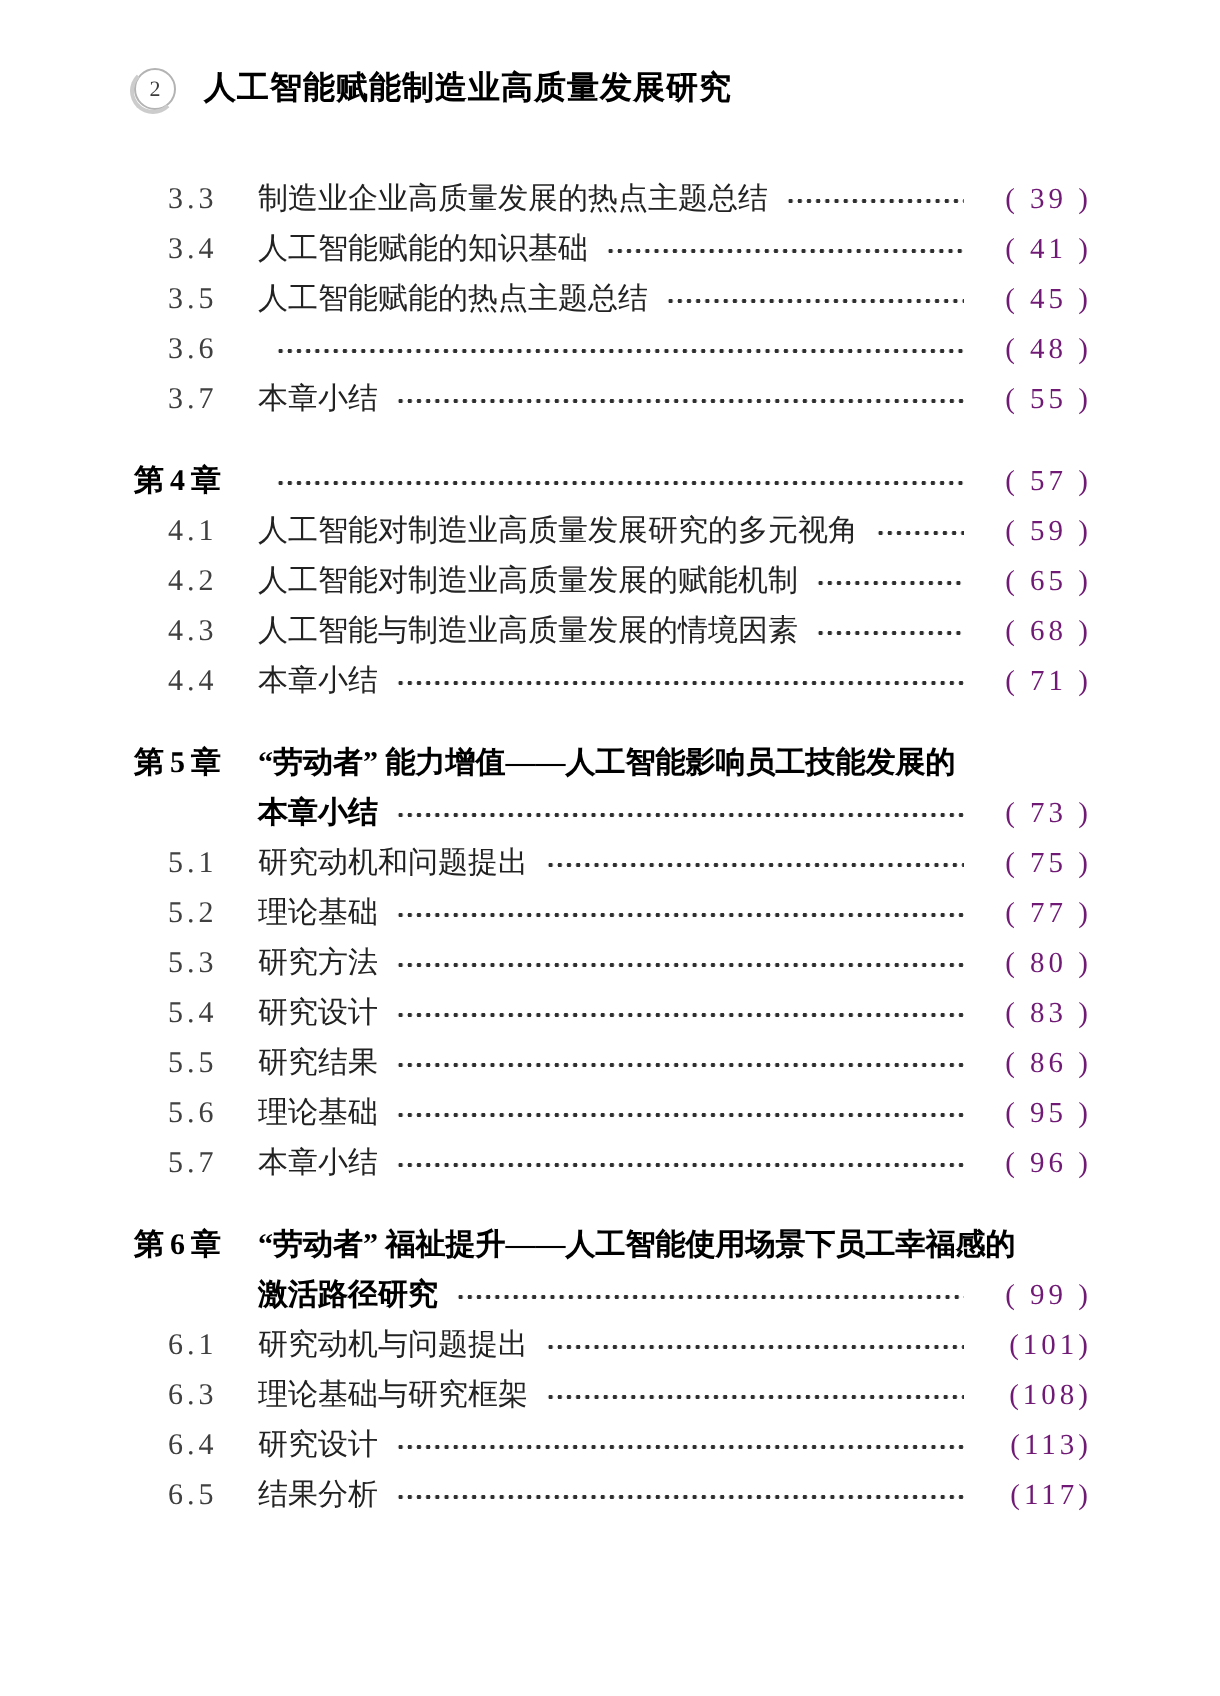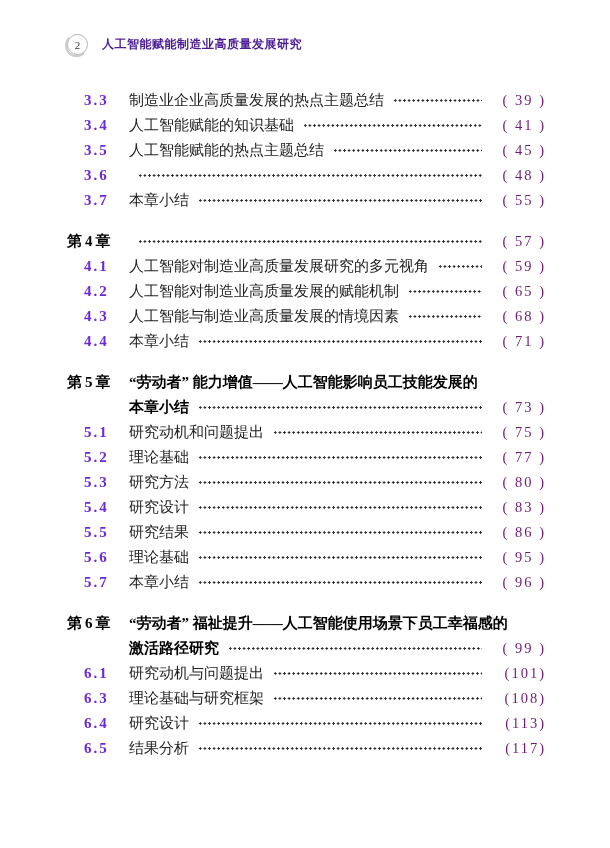--- a/index.html
+++ b/index.html
@@ -28,34 +28,34 @@
   .badge::after {
     content:"";
     position:absolute; left:-3px; bottom:-3px;
     width:19px; height:19px;
     border:2px solid transparent;
     border-left-color:#cccccc;
     border-bottom-color:#cccccc;
     border-radius:50%;
   }
   .book-title {
-    font-size:12px; font-weight:bold; color:#4c1d95;
+    font-size:16px; font-weight:bold; color:#000000;
     letter-spacing:0.5px; white-space:nowrap;
   }
   
   .toc { position:absolute; top:88px; left:67px; right:64px; }
   .section { margin-top:16px; }
   .section:first-child { margin-top:0; }
   .row {
     display:flex; align-items:baseline;
     height:25px; line-height:25px;
     font-size:15px; white-space:nowrap;
   }
   .row.item { padding-left:17px; }
-  .inum { flex:none; width:45px; letter-spacing:2px; color:#6d28d9;font-weight:bold; }
+  .inum { flex:none; width:45px; letter-spacing:2px; color:#404040; }
   .cnum { flex:none; width:62px; letter-spacing:3px; }
   .ititle { flex:none; }
   .chapter { font-weight:bold; color:#000000; }
   .cont { padding-left:62px; }
   .leader {
     flex:1; align-self:center;
     height:15px; margin:0 6px 0 9px;
     background-image:radial-gradient(circle, #2e2e2e 1px, rgba(0,0,0,0) 1.25px);
     background-size:4.6px 15px;
     background-position:left 55%;

